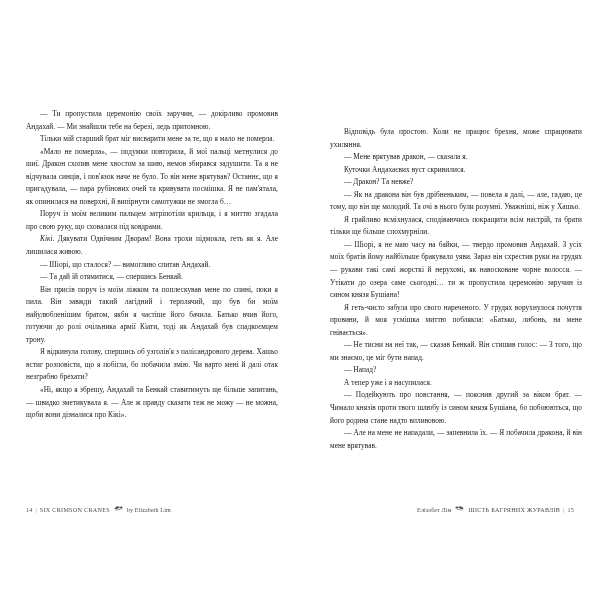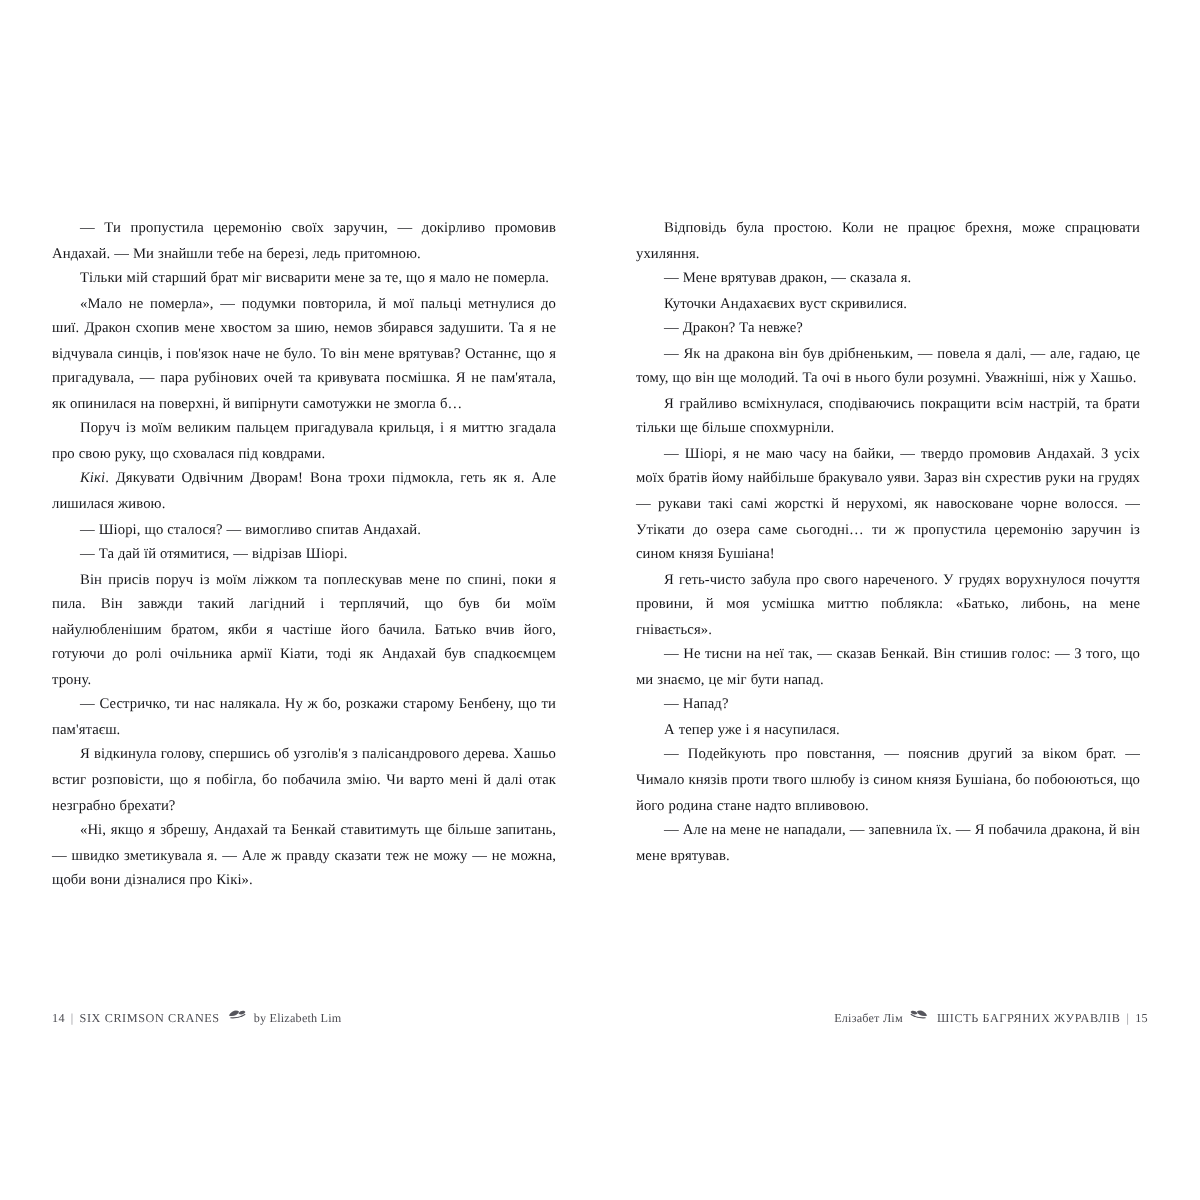--- a/index.html
+++ b/index.html
@@ -31,21 +31,21 @@
     box-sizing: border-box;
   }
   .page-left  { left: 0px;   width: 300px; }
   .page-right { left: 300px; width: 300px; }
 
   .text-block {
     position: absolute;
     top: 108px;
   }
   .page-left  .text-block { left: 26px;  width: 252px; }
-  .page-right .text-block { left: 18px;  width: 252px; }
+  .page-right .text-block { left: 30px;  width: 252px; margin-top: 18px; }
 
   p.para {
     margin: 0;
     font-size: 7.35px;
     line-height: 12.55px;
     text-align: justify;
     text-indent: 14px;
     hyphens: manual;
     -webkit-hyphens: manual;
     word-spacing: 0.1px;
@@ -102,26 +102,25 @@
 </head>
 <body>
 
 <div class="spread">
 
   <div class="page page-left">
     <div class="text-block">
       <p class="para">— Ти пропустила церемонію своїх заручин, — докірливо промовив Андахай. — Ми знайшли тебе на березі, ледь притомною.</p>
       <p class="para">Тільки мій старший брат міг висварити мене за те, що я мало не померла.</p>
       <p class="para">«Мало не померла», — подумки повторила, й мої пальці метнулися до шиї. Дракон схопив мене хвостом за шию, немов збирався задушити. Та я не відчувала синців, і пов'язок наче не було. То він мене врятував? Останнє, що я пригадувала, — пара рубінових очей та кривувата посмішка. Я не пам'ятала, як опинилася на поверхні, й випірнути самотужки не змогла б…</p>
-      <p class="para">Поруч із моїм великим пальцем пригадувала крильця, і я миттю згадала про свою руку, що сховалася під ковдрами.</p>
+      <p class="para">Поруч із моїм великим пальцем затріпотіли крильця, і я миттю згадала про свою руку, що сховалася під ковдрами.</p>
       <p class="para"><em>Кікі</em><span id="left-p5-rest">. Дякувати Одвічним Дворам! Вона трохи підмокла, геть як я. Але лишилася живою.</span></p>
       <p class="para dash">— Шіорі, що сталося? — вимогливо спитав Андахай.</p>
-      <p class="para dash">— Та дай їй отямитися, — відрізав Шіорі.</p>
+      <p class="para dash">— Та дай їй отямитися, — спершись Бенкай.</p>
       <p class="para">Він присів поруч із моїм ліжком та поплескував мене по спині, поки я пила. Він завжди такий лагідний і терплячий, що був би моїм найулюбленішим братом, якби я частіше його бачила. Батько вчив його, готуючи до ролі очільника армії Кіати, тоді як Андахай був спадкоємцем трону.</p>
-      <p class="para dash">— Сестричко, ти нас налякала. Ну ж бо, розкажи старому Бенбену, що ти пам'ятаєш.</p>
       <p class="para">Я відкинула голову, спершись об узголів'я з палісандрового дерева. Хашьо встиг розповісти, що я побігла, бо побачила змію. Чи варто мені й далі отак незграбно брехати?</p>
       <p class="para">«Ні, якщо я збрешу, Андахай та Бенкай ставитимуть ще більше запитань, — швидко зметикувала я. — Але ж правду сказати теж не можу — не можна, щоби вони дізналися про Кікі».</p>
     </div>
 
     <div class="footer">
       <span class="folio">14</span><span class="rule">|</span><span class="title-caps">SIX CRIMSON CRANES</span><span class="leaf"><svg width="9" height="6" viewBox="0 0 9 6">
             <path d="M0.4 3.2 C2 0.6 4.4 0.3 5.6 1.4 C4.6 3.3 2.2 3.9 0.4 3.2 Z" fill="#55555c"></path>
             <path d="M5.2 2.2 C6.3 0.7 8.1 0.6 8.7 1.5 C8 2.9 6.2 3.1 5.2 2.2 Z" fill="#55555c"></path>
             <path d="M1.2 4.4 C3.6 4.6 6.4 4.2 8.6 2.6" stroke="#55555c" stroke-width="0.55" fill="none"></path>
           </svg></span><span class="byline">by Elizabeth Lim</span>

